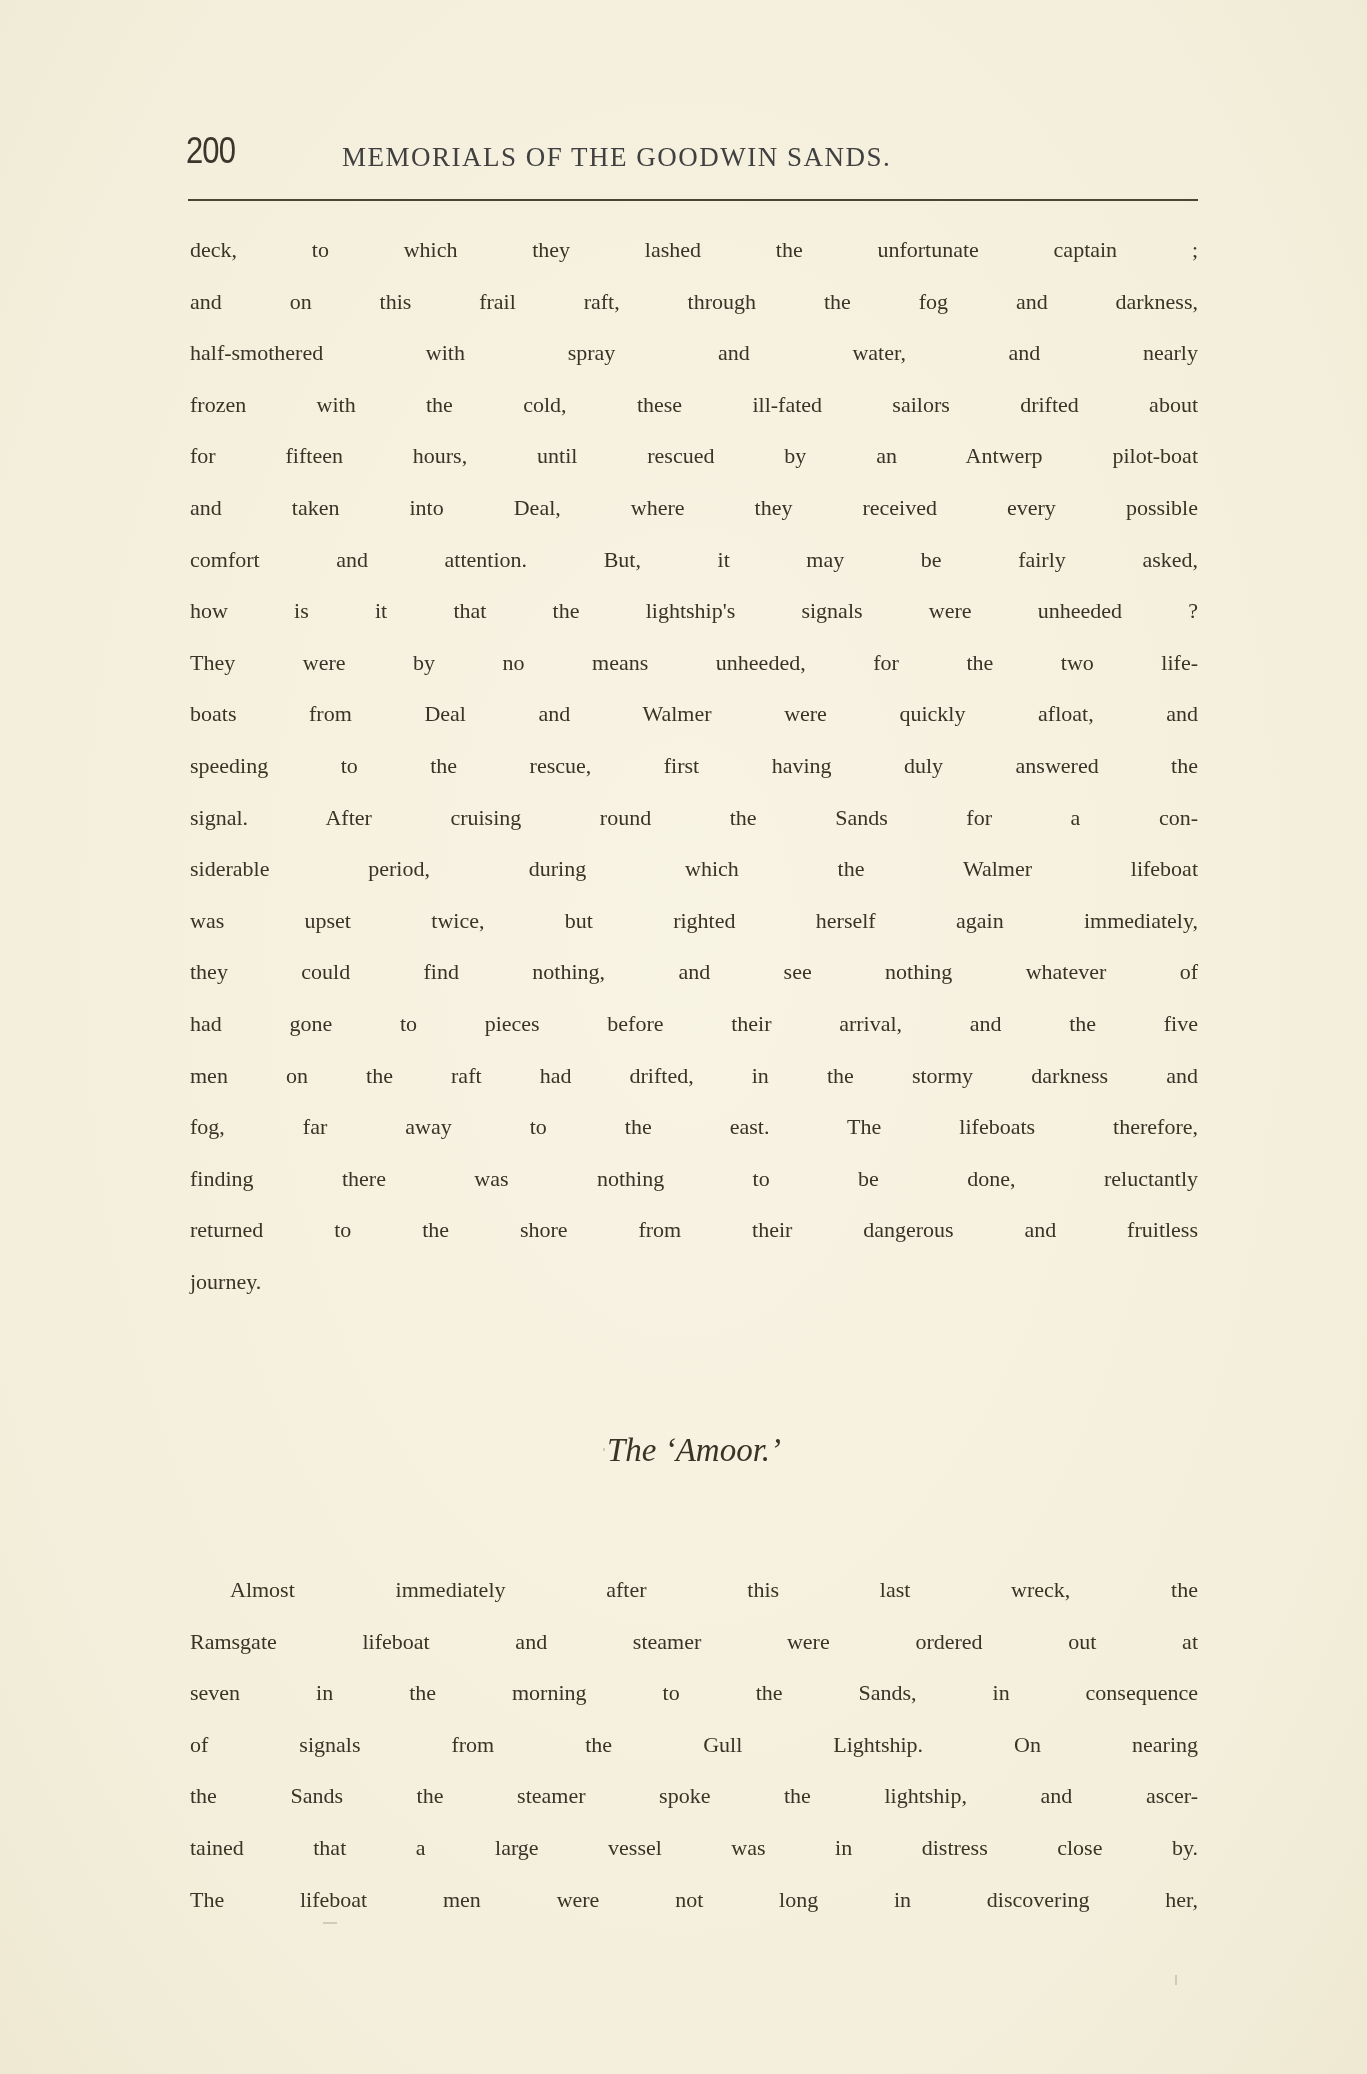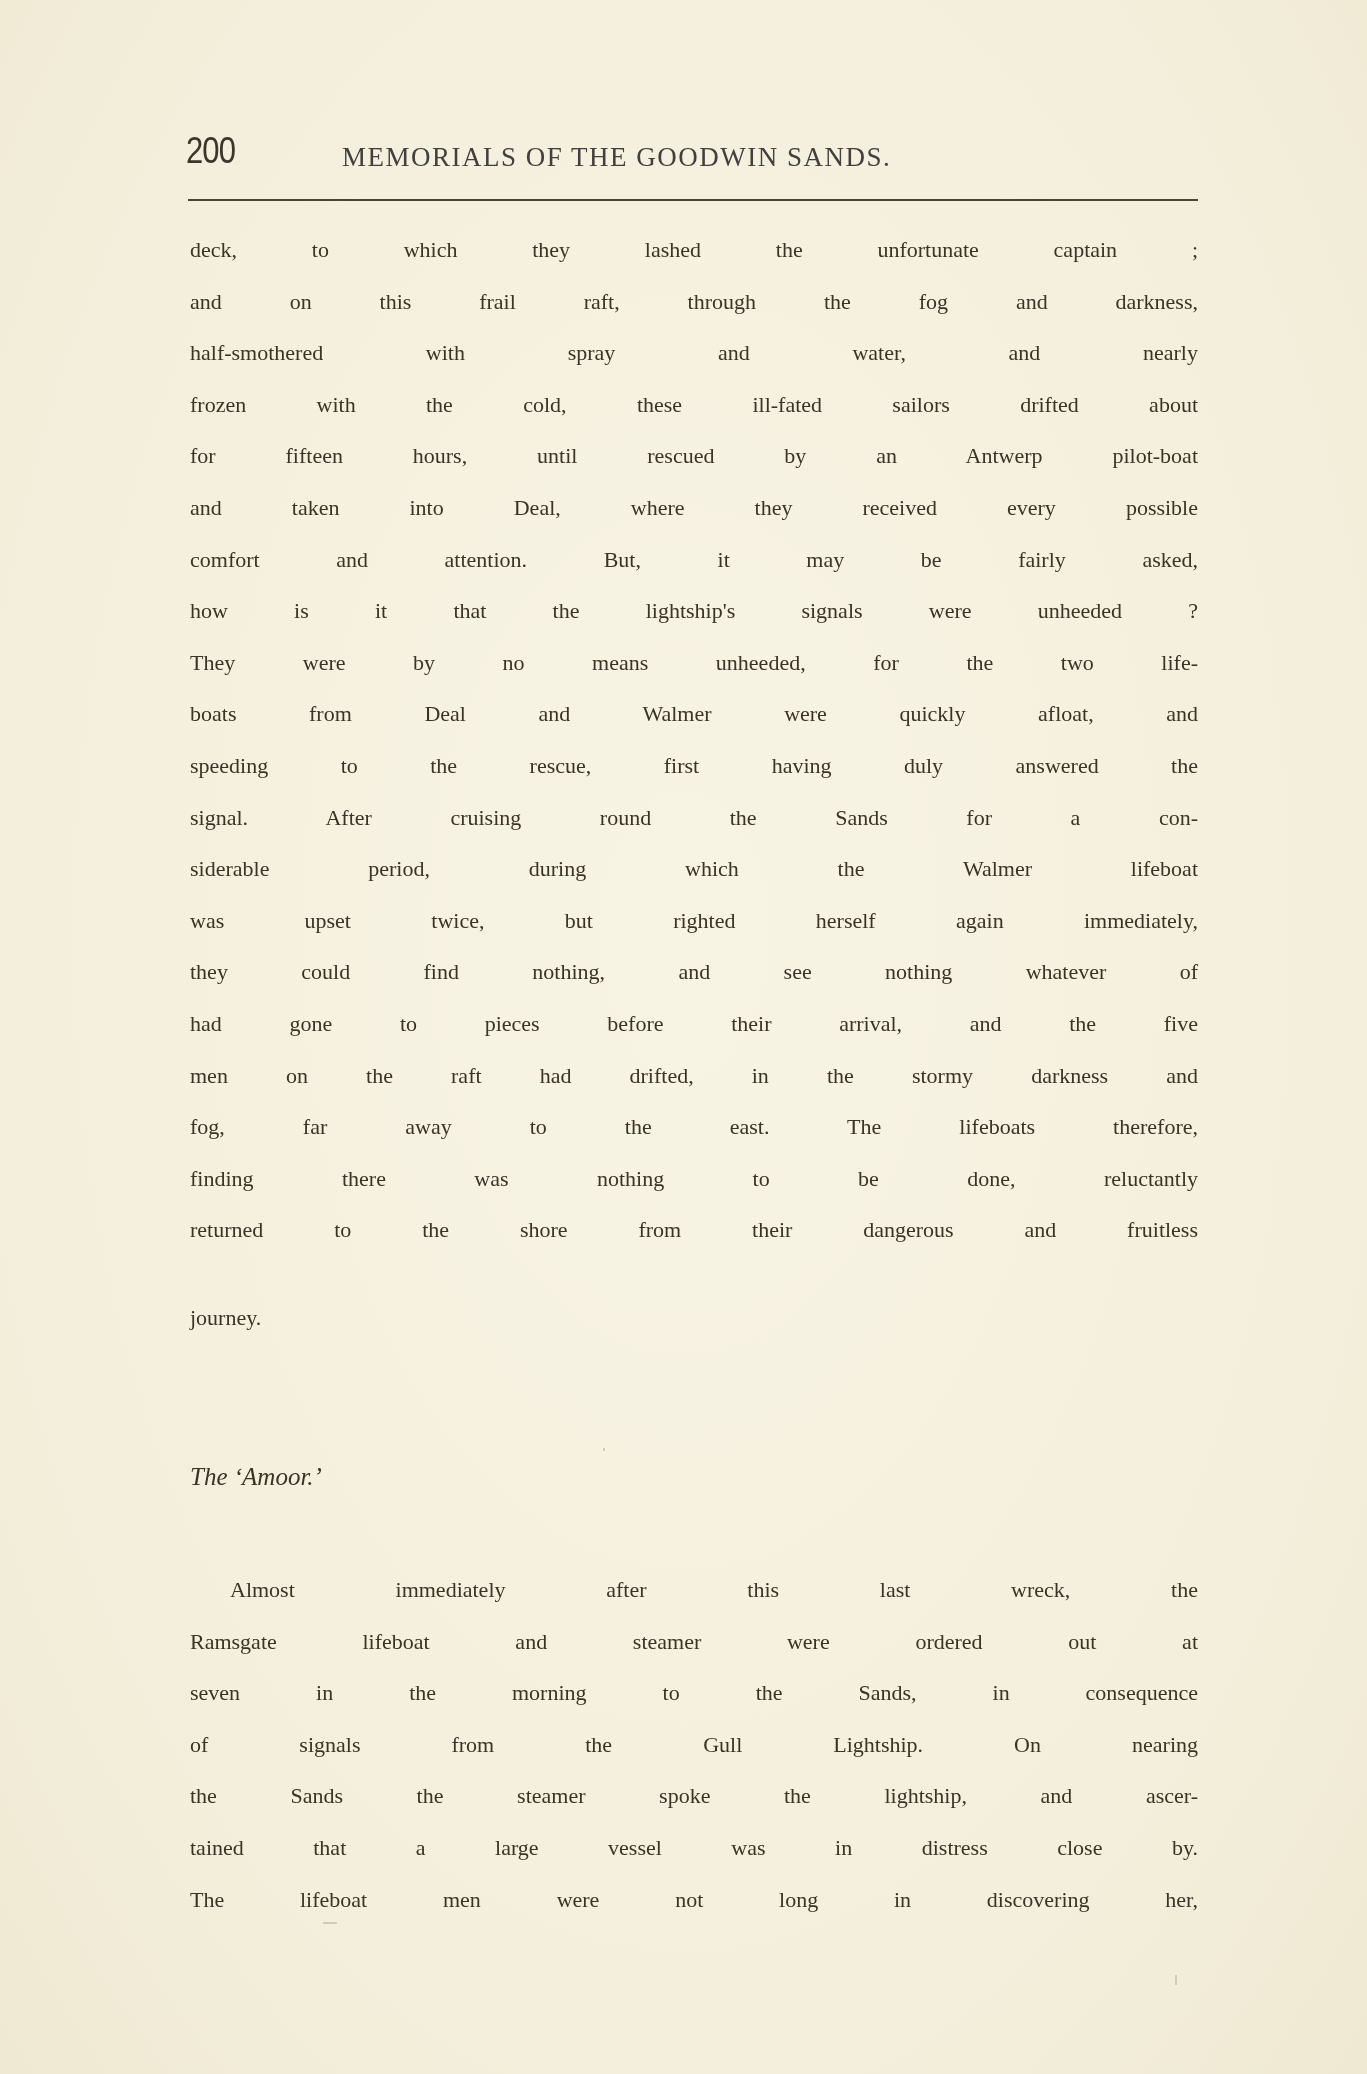--- a/index.html
+++ b/index.html
@@ -71,36 +71,34 @@
     }
     .line {
       display: block;
       white-space: nowrap;
       text-align: justify;
       text-align-last: justify;
       height: 51.6px;
     }
     .line.last {
       text-align-last: left;
-      margin-top: 36px;
     }
     .line.indent {
       padding-left: 40px;
     }
     .section-heading {
       position: absolute;
       left: 190px;
       top: 1432px;
       width: 1008px;
-      text-align: left;
+      text-align: center;
       font-family: "Liberation Serif", serif;
       font-style: italic;
-      font-size: 25px;
+      font-size: 33px;
       color: #3a3327;
-      margin-top: 31px;
     }
     .speck {
       position: absolute;
       background: #bdb49a;
       opacity: 0.6;
     }
   </style>
 </head>
 <body>
 

